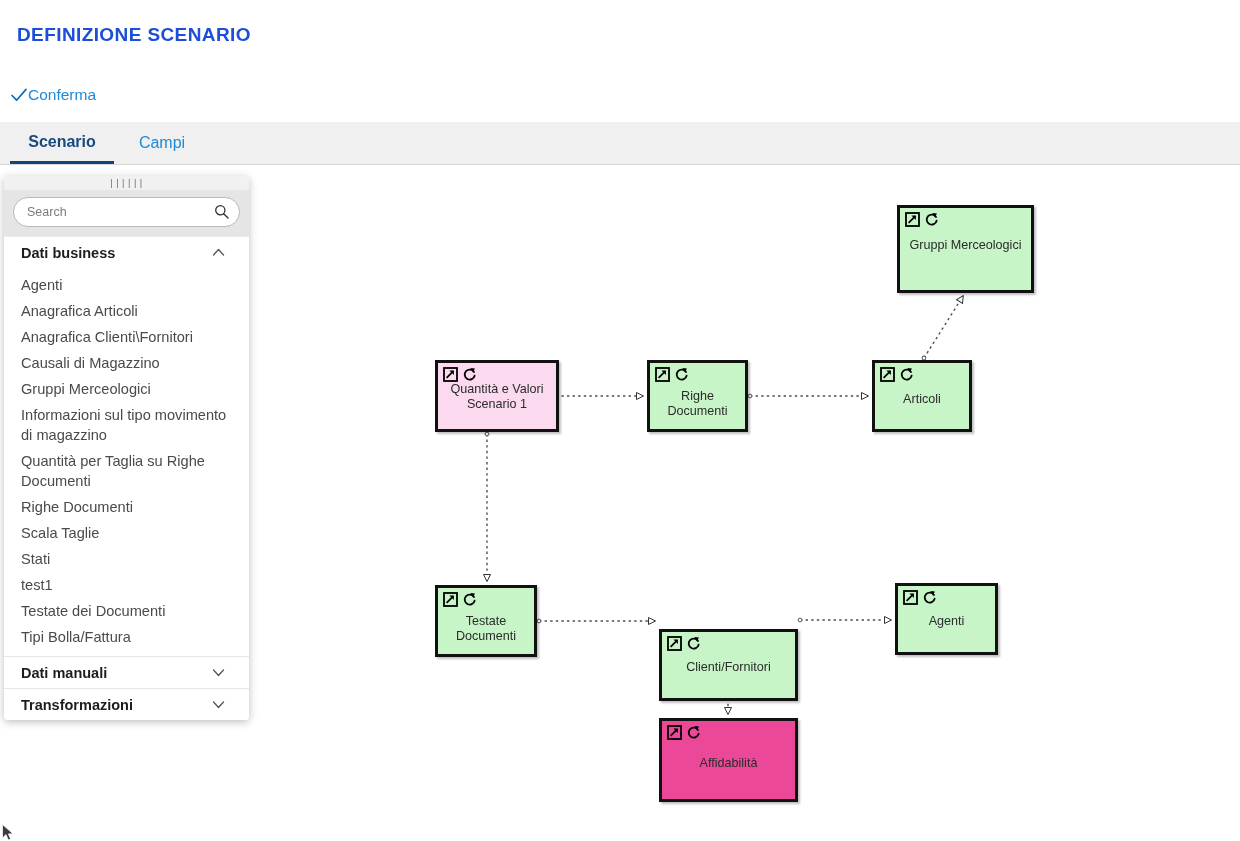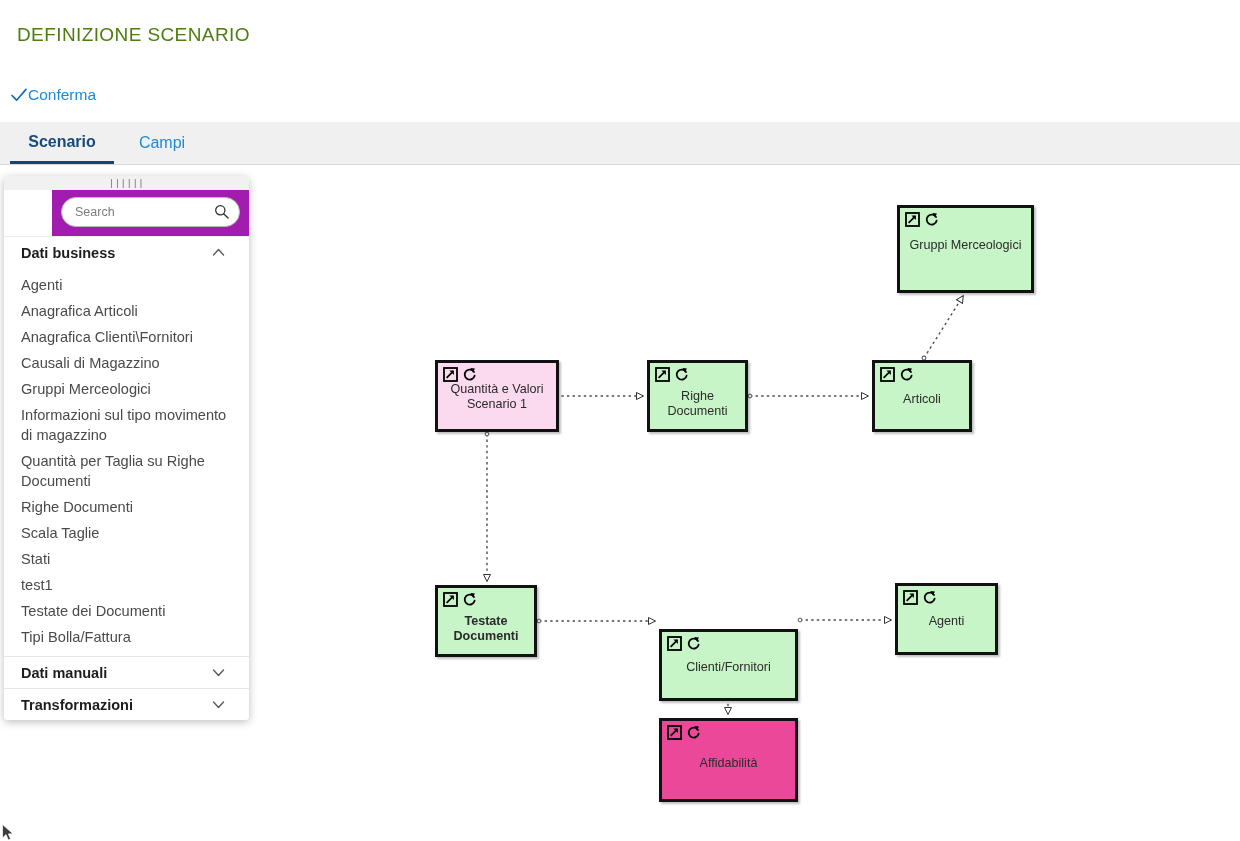--- a/index.html
+++ b/index.html
@@ -18,23 +18,23 @@
     height: 841px;
     background: #ffffff;
   }
 
   
   .page-title {
     position: absolute;
     left: 17px;
     top: 24px;
     font-size: 19px;
-    font-weight: normal;
+    font-weight: bold;
     letter-spacing: 0.4px;
-    color: #4d7c0f;
+    color: #1d4ed8;
   }
 
   .confirm-bar {
     position: absolute;
     left: 10px;
     top: 86px;
     display: flex;
     align-items: center;
     cursor: pointer;
   }
@@ -106,22 +106,21 @@
     display: block;
     color: #6d6d6d;
     font-size: 9px;
     letter-spacing: 0.5px;
     line-height: 9px;
     font-family: "DejaVu Sans Mono", monospace;
   }
 
   .search-wrap {
     padding: 7px 9px 9px 9px;
-    background: #a21caf;
-    margin-left: 48px;
+    background: #e5e5e5;
   }
   .search-box {
     position: relative;
     height: 28px;
     border: 1px solid #b9b9b9;
     border-radius: 15px;
     background: #fff;
     display: flex;
     align-items: center;
   }
@@ -328,21 +327,21 @@
                 <path d="M3.6,10.8 L10.3,4.2" stroke="#000" stroke-width="1.7"></path>
                 <path d="M10.9,3.6 L10.9,8.1 L6.4,3.6 Z" fill="#000"></path>
               </svg></span>
             <span class="icon-glyph"><svg width="15" height="15" viewBox="0 0 15 15">
                 <path d="M12.0,5.0 A5.0,5.0 0 1 0 12.6,8.7" fill="none" stroke="#000" stroke-width="1.8" stroke-linecap="round"></path>
                 <path d="M8.5,1.0 L12.9,1.6 L11.0,5.4 Z" fill="#000"></path>
               </svg></span>
           </div>
           <div class="node-label" style="top: 29px;">Articoli</div>
         </div>
-        <div class="node" style="left: 186px; top: 420px; width: 102px; height: 72px; background: rgb(200, 245, 200); font-weight: bold;">
+        <div class="node" style="left: 186px; top: 420px; width: 102px; height: 72px; background: rgb(200, 245, 200);">
           <div class="node-icons">
             <span class="icon-glyph"><svg width="15" height="15" viewBox="0 0 15 15">
                 <rect x="1" y="1" width="13" height="13" fill="none" stroke="#000" stroke-width="1.8"></rect>
                 <path d="M3.6,10.8 L10.3,4.2" stroke="#000" stroke-width="1.7"></path>
                 <path d="M10.9,3.6 L10.9,8.1 L6.4,3.6 Z" fill="#000"></path>
               </svg></span>
             <span class="icon-glyph"><svg width="15" height="15" viewBox="0 0 15 15">
                 <path d="M12.0,5.0 A5.0,5.0 0 1 0 12.6,8.7" fill="none" stroke="#000" stroke-width="1.8" stroke-linecap="round"></path>
                 <path d="M8.5,1.0 L12.9,1.6 L11.0,5.4 Z" fill="#000"></path>
               </svg></span>

